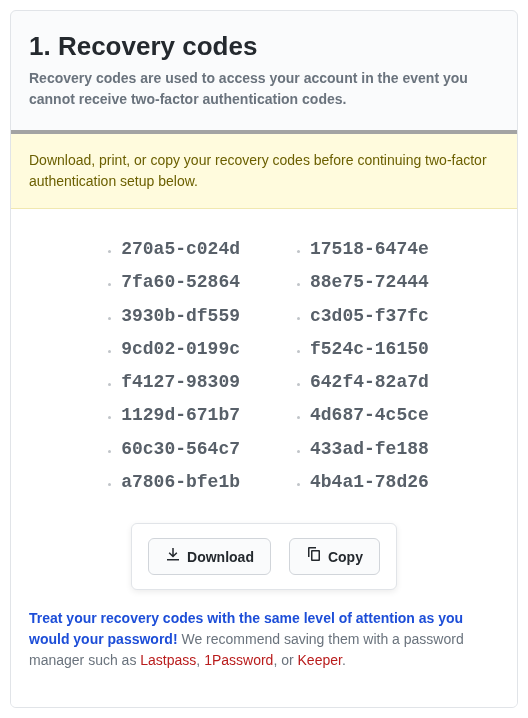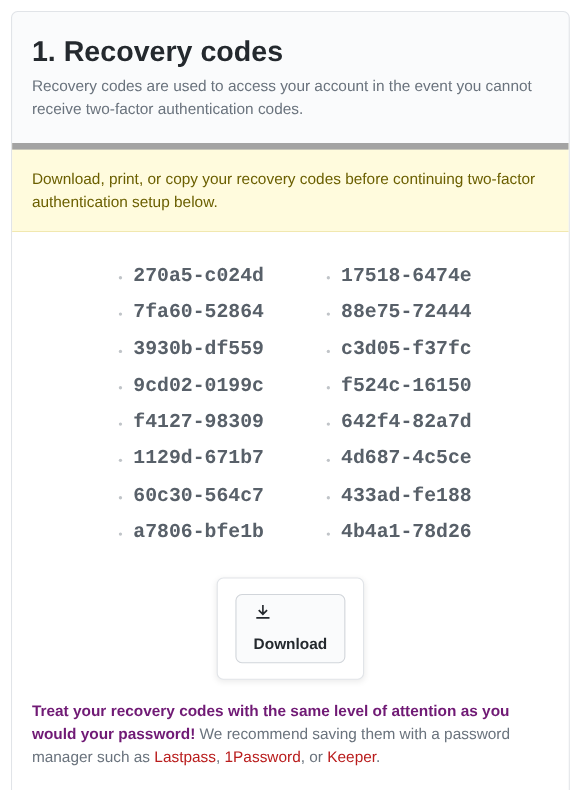--- a/index.html
+++ b/index.html
@@ -23,24 +23,25 @@
   .panel-title {
     font-size: 26px;
     font-weight: 600;
     margin: 0 0 6px 0;
     color: #24292e;
   }
   .panel-desc {
     font-size: 14px;
     color: #6a737d;
     line-height: 1.5;
+    font-weight: bold;
   }
   .warning {
     background: #fffbdd;
-    border-top: 6px solid #a3a3a3;
+    border-top: 4px solid #a3a3a3;
     border-bottom: 1px solid #f1e8b0;
     padding: 16px 18px;
     font-size: 14px;
     color: #6b5f00;
     line-height: 1.5;
     margin-top: 12px;
   }
   .codes-wrap {
     padding: 24px 18px 18px 18px;
     background: #fff;
@@ -73,46 +74,45 @@
     justify-content: center;
     padding: 14px 16px;
     border: 1px solid #e1e4e8;
     border-radius: 6px;
     box-shadow: 0 2px 6px rgba(0,0,0,0.08);
     width: fit-content;
     background: #fff;
   }
   .btn {
     display: inline-flex;
-    align-items: flex-start;
+    align-items: flex-end;
     gap: 6px;
     padding: 7px 16px;
     font-size: 14px;
     font-weight: 600;
     color: #24292e;
     background: #fafbfc;
     border: 1px solid #d1d5da;
     border-radius: 6px;
     cursor: pointer;
     line-height: 20px;
-    flex-direction: column;
   }
   .btn svg {
     width: 16px;
     height: 16px;
     fill: #24292e;
   }
   .note {
     font-size: 14px;
     color: #6a737d;
     line-height: 1.5;
     margin: 18px 0 0 0;
     padding: 0 0 18px 0;
   }
-  .note strong { color: #701a75; }
+  .note strong { color: #1d4ed8; }
   .note a { color: #b91c1c; text-decoration: none; }
 </style>
 </head>
 <body>
 
 <div class="panel">
   <div class="panel-header">
     <h2 class="panel-title">1. Recovery codes</h2>
     <div class="panel-desc">Recovery codes are used to access your account in the event you cannot receive two-factor authentication codes.</div>
   </div>
@@ -145,19 +145,27 @@
 
     <div class="actions">
       <button class="btn">
         <span>
           <svg viewBox="0 0 16 16">
               <path d="M2 13h12v1.5H2V13zm5.25-11v6.69L4.72 6.16 3.66 7.22 8 11.56l4.34-4.34-1.06-1.06L8.75 8.69V2h-1.5z"></path>
             </svg>
         </span>
         <span>Download</span>
       </button>
+      <button class="btn">
+        <span>
+          <svg viewBox="0 0 16 16">
+              <path d="M10 1H3a1 1 0 0 0-1 1v9h1.5V2.5H10V1zm3 3H6a1 1 0 0 0-1 1v9a1 1 0 0 0 1 1h7a1 1 0 0 0 1-1V5a1 1 0 0 0-1-1zm-.5 9.5h-6v-8h6v8z"></path>
+            </svg>
+        </span>
+        <span>Copy</span>
+      </button>
     </div>
 
     <p class="note">
       <strong>Treat your recovery codes with the same level of attention as you would your password!</strong><span> We recommend saving them with a password manager such as </span><a href="#">Lastpass</a><span>, </span><a href="#">1Password</a><span>, or </span><a href="#">Keeper</a><span>.</span>
     </p>
   </div>
 </div>
 
 </body></html>

